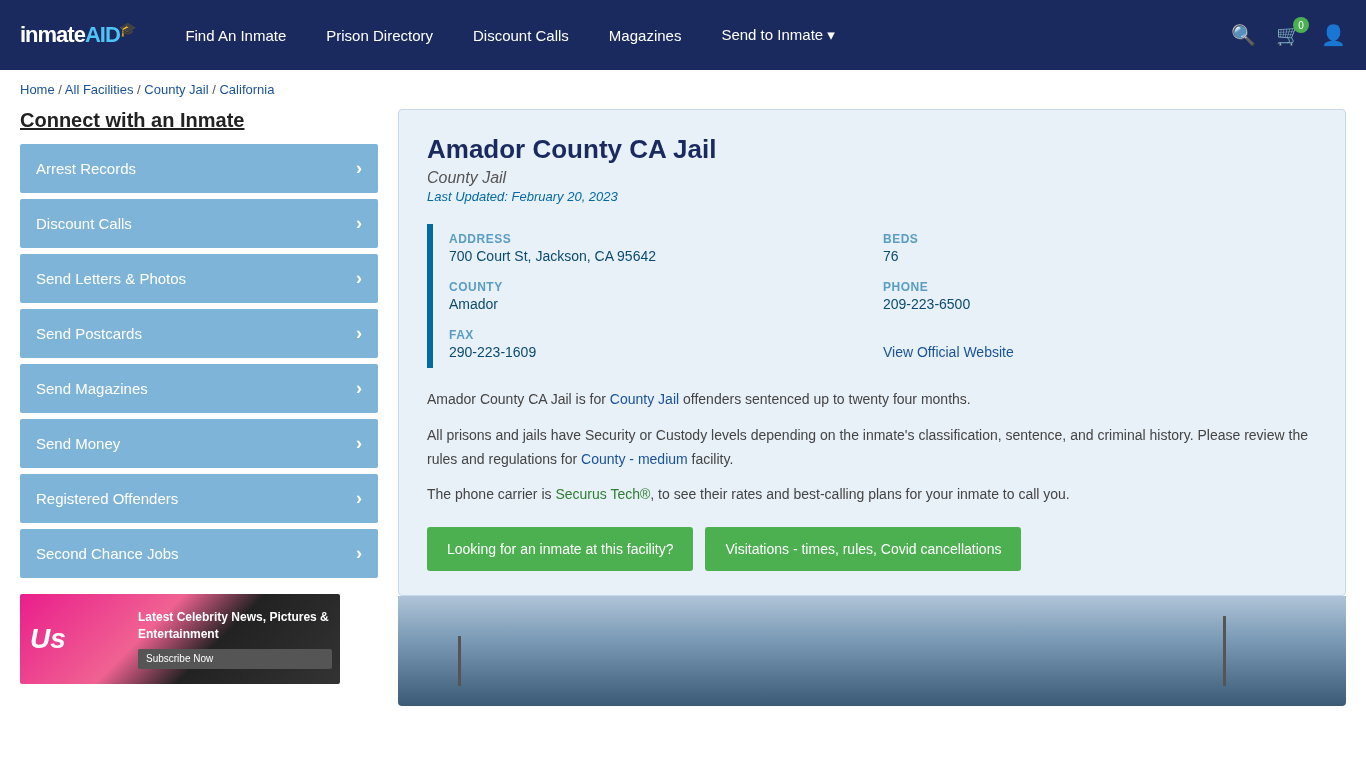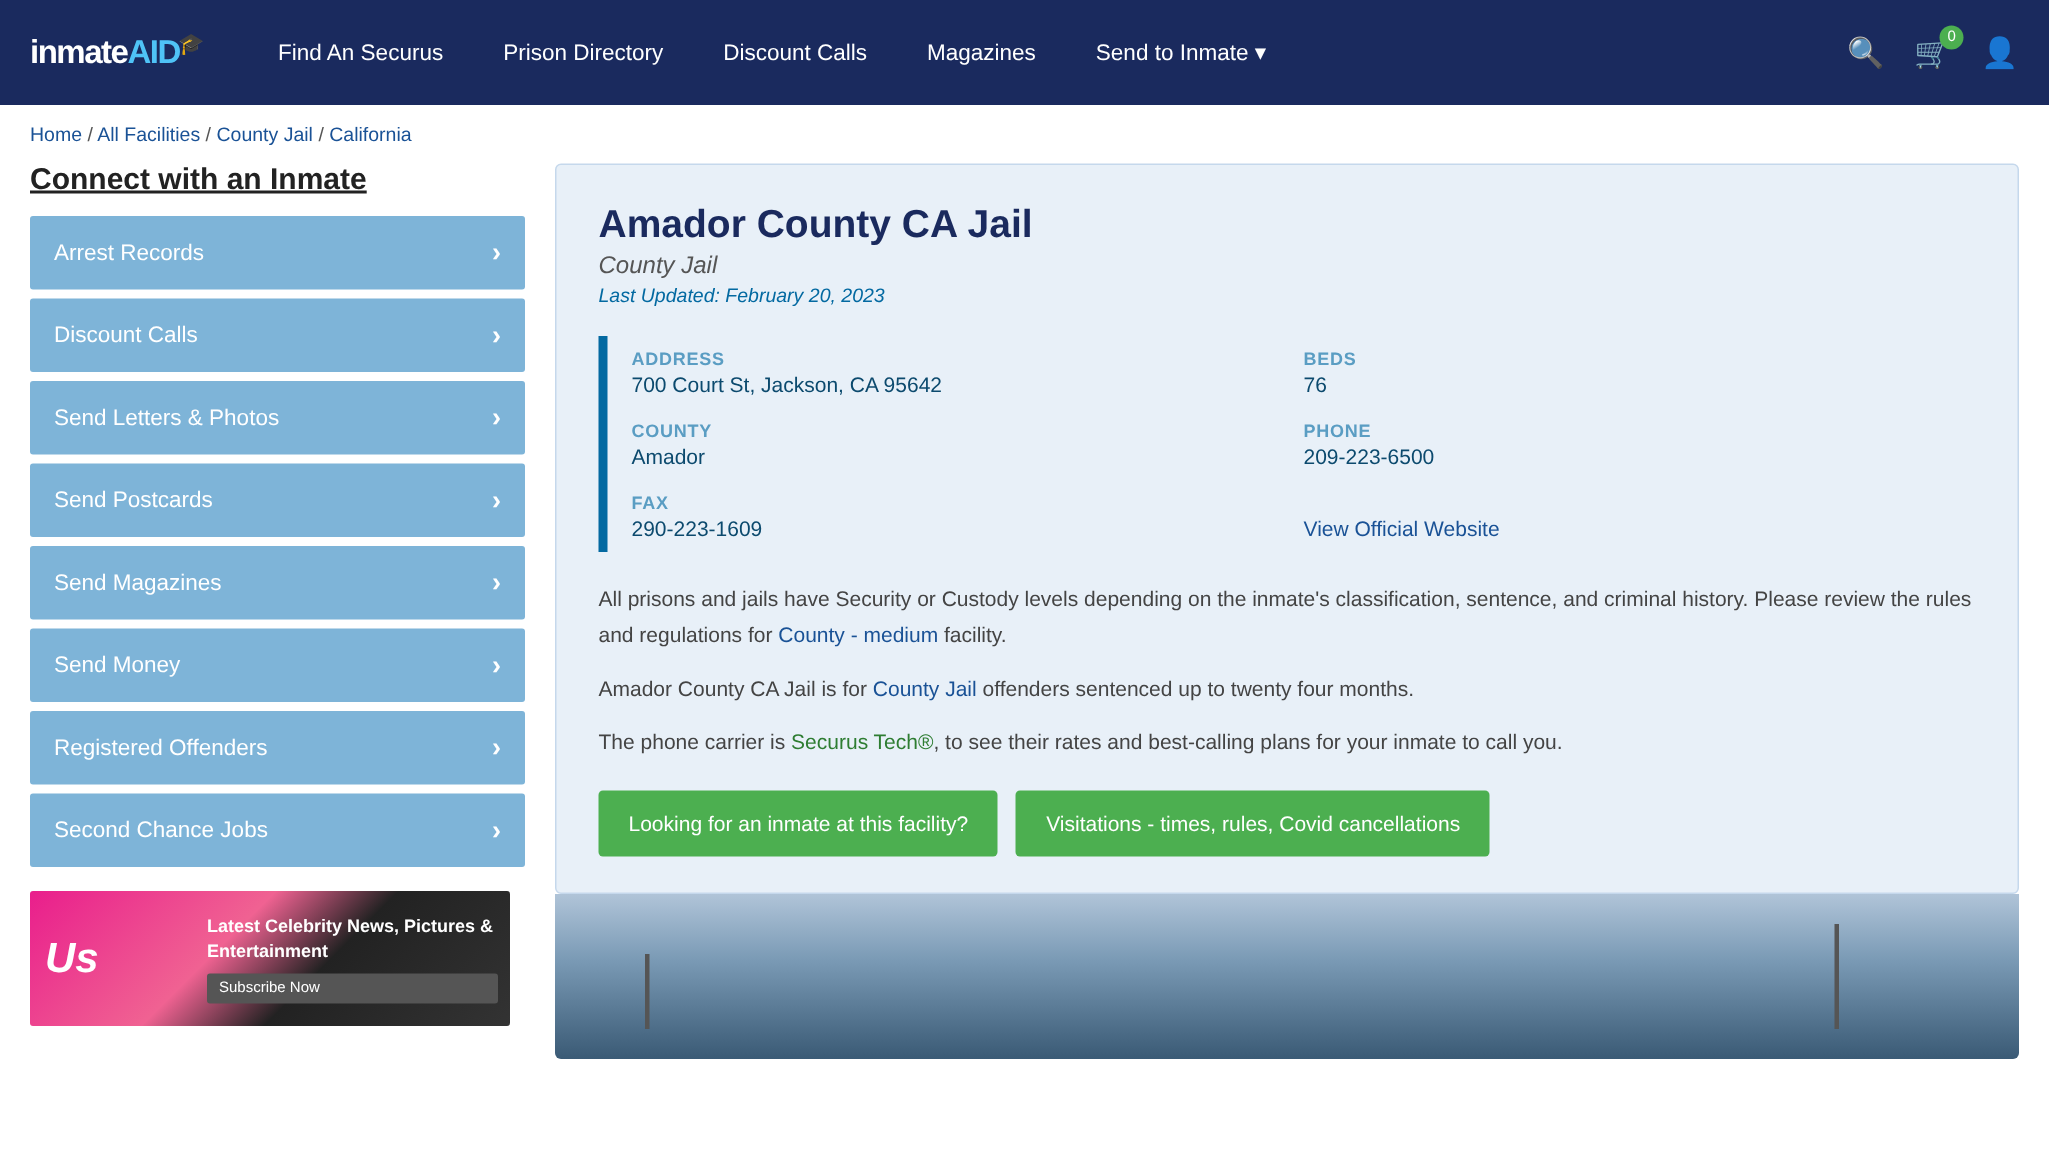--- a/index.html
+++ b/index.html
@@ -90,21 +90,21 @@
     
     .main-layout {
       display: flex;
       padding: 0 20px 20px 20px;
       gap: 20px;
       max-width: 1366px;
     }
 
     
     .sidebar {
-      width: 330px;
+      width: 358px;
       flex-shrink: 0;
     }
     .sidebar-title {
       font-size: 20px;
       font-weight: bold;
       text-decoration: underline;
       margin-bottom: 12px;
       color: #222;
     }
     .sidebar-item {
@@ -286,21 +286,21 @@
 <body>
 
 <header class="header">
   <div class="logo-area">
     <span class="logo-text">
       inmate<span class="logo-aid">AID</span>
       <sup class="logo-hat">🎓</sup>
     </span>
   </div>
   <nav class="nav-links">
-    <a class="nav-link">Find An Securus</a>
+    <a class="nav-link">Find An Inmate</a>
     <a class="nav-link">Prison Directory</a>
     <a class="nav-link">Discount Calls</a>
     <a class="nav-link">Magazines</a>
     <a class="nav-link">Send to Inmate ▾</a>
   </nav>
   <div class="nav-right">
     <button class="search-icon-btn">🔍</button>
     <button class="cart-btn" style="position:relative;">
       🛒
       <span class="cart-badge">0</span>
@@ -394,24 +394,24 @@
           <div class="detail-value">290-223-1609</div>
         </div>
         <div class="detail-group">
           <div class="detail-label">&nbsp;</div>
           <a href="#" class="detail-link">View Official Website</a>
         </div>
       </div>
 
       <div class="facility-description">
         <p>
-          All prisons and jails have Security or Custody levels depending on the inmate's classification, sentence, and criminal history. Please review the rules and regulations for <a href="#" class="inline-link">County - medium</a> facility.
+          Amador County CA Jail is for <a href="#" class="inline-link">County Jail</a> offenders sentenced up to twenty four months.
         </p>
         <p>
-          Amador County CA Jail is for <a href="#" class="inline-link">County Jail</a> offenders sentenced up to twenty four months.
+          All prisons and jails have Security or Custody levels depending on the inmate's classification, sentence, and criminal history. Please review the rules and regulations for <a href="#" class="inline-link">County - medium</a> facility.
         </p>
         <p>
           The phone carrier is <a href="#" class="inline-link-green">Securus Tech®</a>, to see their rates and best-calling plans for your inmate to call you.
         </p>
       </div>
 
       <div class="action-buttons">
         <button class="btn-green">Looking for an inmate at this facility?</button>
         <button class="btn-green">Visitations - times, rules, Covid cancellations</button>
       </div>

